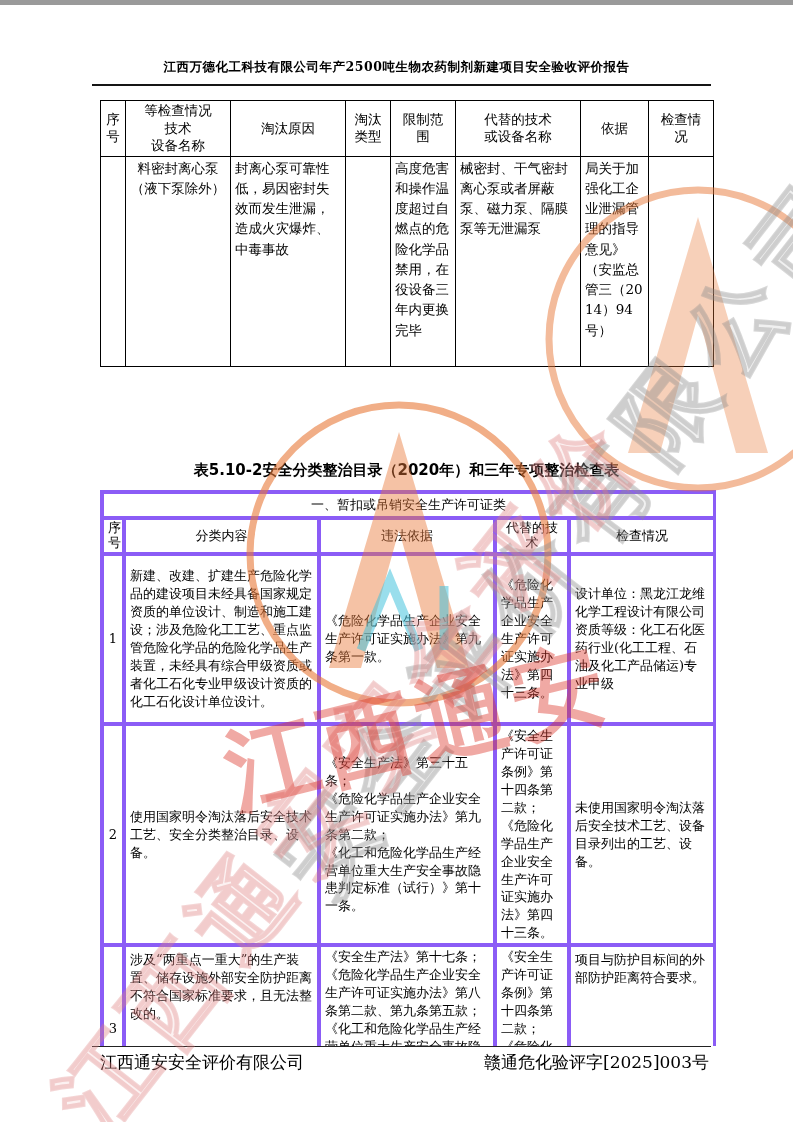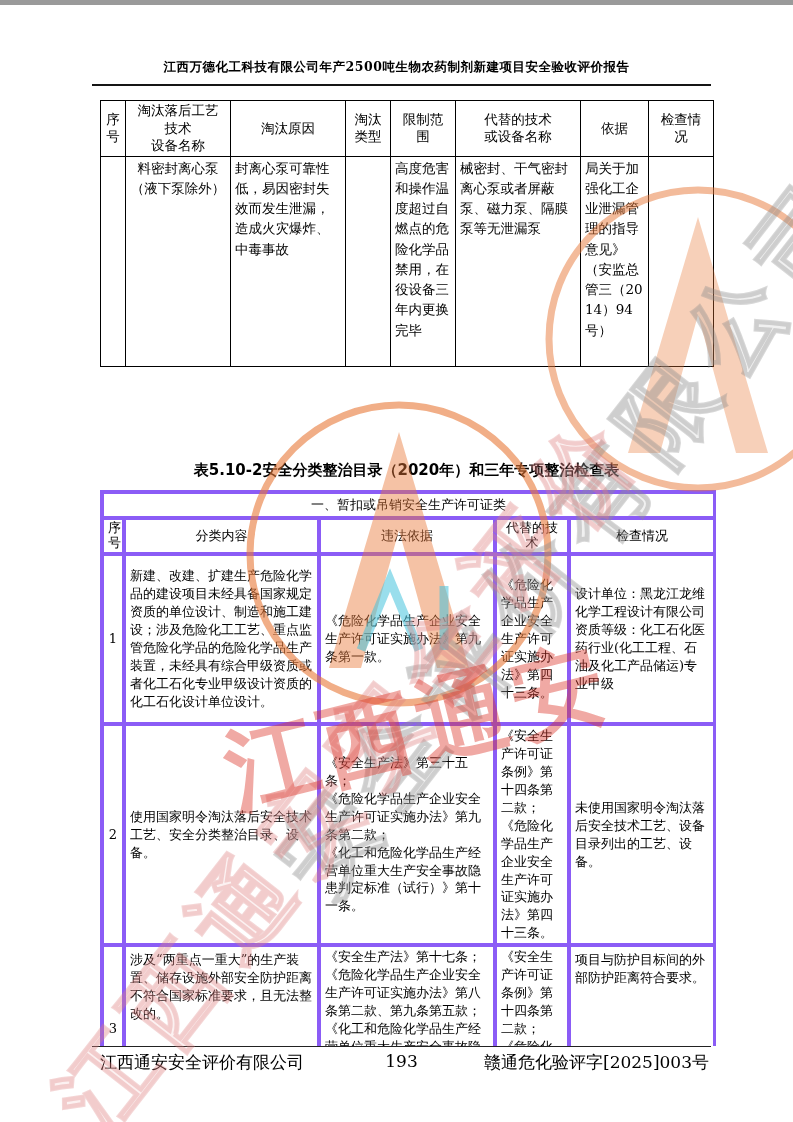--- a/index.html
+++ b/index.html
@@ -81,21 +81,21 @@
         <col style="width:45px">
       <col style="width:65px">
         <col style="width:125px">
         <col style="width:68px">
         <col style="width:65px">
     </colgroup>
     <tbody>
         <tr class="hdr">
       <td>序
 号</td>
-      <td>淘汰落后工艺
+      <td>等检查情况
 技术
 设备名称</td>
       <td>淘汰原因</td>
       <td>淘汰
 类型</td>
       <td>限制范
 围</td>
       <td>代替的技术
 或设备名称</td>
       <td>依据</td>
@@ -166,21 +166,20 @@
 《危险化学品生产企业安全生产许</td>
         <td class="padtop">项目与防护目标间的外部防护距离符合要求。</td>
       </tr>
     </tbody>
       </table>
   </div>
 
   <div class="footer-rule"></div>
   <div class="footer">
     <span class="f-left">江西通安安全评价有限公司</span>
-    <span class="f-center">193</span>
     <span class="f-right">赣通危化验评字[2025]003号</span>
   </div>
 
   <div class="wm wm-gray">安全评价有限公司</div>
   <div class="wm wm-pink">江西通安安全评价</div>
   <div class="wm wm-red">江西通安</div>
 
   <svg class="seal seal-1" width="312" height="312" viewBox="0 0 312 312">
     <circle cx="156" cy="156" r="149" fill="none" stroke="rgba(232,120,55,0.60)" stroke-width="7"></circle>
     <path d="M156 34 L86 270 L118 270 L156 132 L194 270 L226 270 Z" fill="rgba(232,120,55,0.45)"></path>

